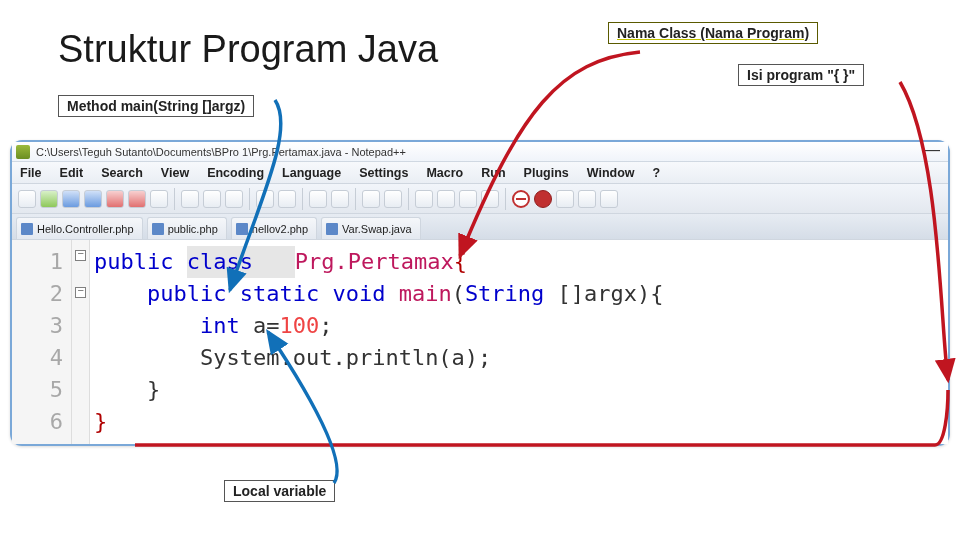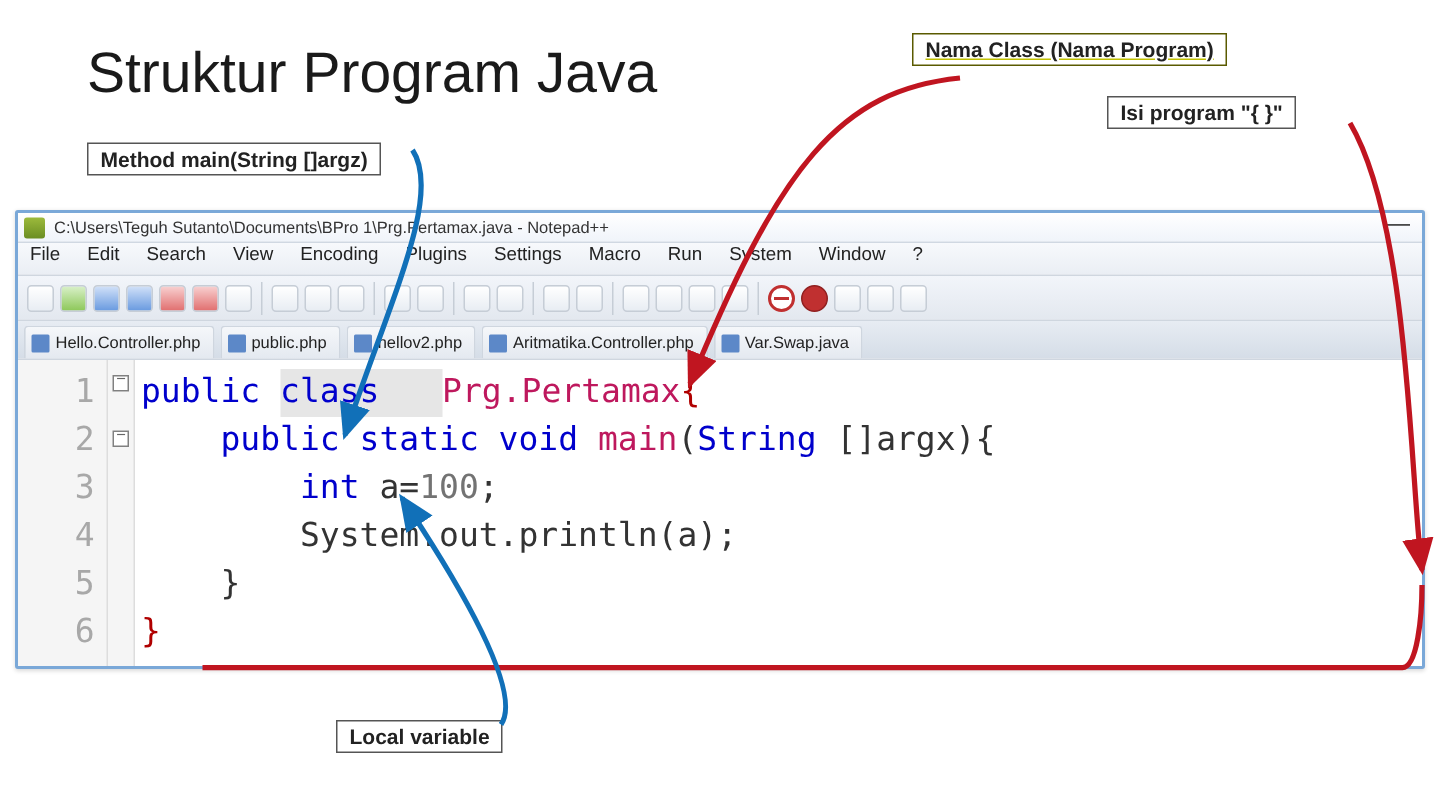--- a/index.html
+++ b/index.html
@@ -6,27 +6,27 @@
   body { width: 960px; height: 540px; background: #fff; font-family: "Segoe UI", Arial, sans-serif; position: relative; }
 
   .slide-title { position: absolute; top: 28px; left: 58px; font-size: 38px; font-weight: 400; color: #1a1a1a; }
 
   .annotation { position: absolute; border: 1.5px solid #555; background: #fff; padding: 2px 8px; font-size: 14px; font-weight: 600; color: #222; }
   .ann-method { top: 84px; left: 58px; margin-top: 11px; }
   .ann-class  { top: 22px; left: 608px; border-color: #5a5a00; text-decoration: underline; text-decoration-color: #c0c000; }
   .ann-isi    { top: 64px; left: 738px; border-color: #555; }
   .ann-local  { top: 480px; left: 224px; }
 
-  .editor { position: absolute; top: 140px; left: 10px; width: 940px; border: 2px solid #7aa8d8; border-radius: 2px; background: #fff; box-shadow: 0 1px 3px rgba(0,0,0,.15); }
+  .editor { position: absolute; top: 140px; left: 10px; width: 940px; border: 2px solid #7aa8d8; border-radius: 12px; background: #fff; box-shadow: 0 1px 3px rgba(0,0,0,.15); }
 
   .titlebar { height: 20px; background: linear-gradient(#fff,#f0f4fa); border-bottom: 1px solid #d0d8e2; display:flex; align-items:center; font-size:11px; color:#333; padding-left: 4px; }
   .tb-icon { width:14px; height:14px; background: linear-gradient(#9cba3c,#6b8e23); border-radius:2px; margin-right:6px; display:inline-block; }
   .titlebar .dash { position:absolute; right:8px; top:-1px; font-size:16px; color:#333; }
 
-  .menubar { height: 22px; background: linear-gradient(#f7f9fc,#eaeef4); border-bottom: 1px solid #cfd6df; display:flex; gap: 18px; padding: 0 8px; font-size: 12.5px; color:#222; }
+  .menubar { height: 22px; background: linear-gradient(#f7f9fc,#eaeef4); border-bottom: 1px solid #cfd6df; display:flex; align-items:center; gap: 18px; padding: 0 8px; font-size: 12.5px; color:#222;font-weight:bold; }
   .menubar span { cursor: default; }
 
   .toolbar { height: 30px; background: linear-gradient(#f2f5fa,#e3e8ef); border-bottom: 1px solid #cfd6df; display:flex; align-items:center; gap:4px; padding: 0 6px; }
   .tool { width:18px; height:18px; border:1px solid #c6cdd6; border-radius:3px; background: linear-gradient(#fff,#e8edf3); }
   .tool.sep { width:1px; height:22px; background:#c6cdd6; border:none; border-radius:0; margin: 0 2px; }
   .tool.red { background: linear-gradient(#f8d0d0,#e17070); }
   .tool.green { background: linear-gradient(#d8f0c8,#8ec85a); }
   .tool.blue { background: linear-gradient(#d0e0f8,#6a9be0); }
   .tool.stop { border-radius:50%; border:2px solid #c03030; background:#fff; position:relative; }
   .tool.stop::after{ content:""; position:absolute; width:10px; height:2px; background:#c03030; top:6px; left:2px; }
@@ -40,21 +40,21 @@
   .tab.java .tab-icon { background:#5c88c8; }
 
   .code-area { display:flex; background:#fff; }
   .gutter { width: 60px; background:#f5f5f5; border-right: 1px solid #ddd; text-align:right; color:#a8a8a8; font-family: "Consolas", monospace; font-size: 22px; padding: 6px 8px 6px 0; line-height: 32px; }
   .fold { width: 18px; background:#f5f5f5; border-right: 1px solid #ddd; padding-top: 10px; display:flex; flex-direction:column; align-items:center; gap: 26px; }
   .fold-box { width:11px; height:11px; border:1px solid #808080; background:#fff; position:relative; }
   .fold-box::before { content:"−"; position:absolute; top:-4px; left:1.5px; font-size:11px; color:#666; }
   .code { flex:1; font-family: "Consolas", monospace; font-size: 22px; line-height: 32px; padding: 6px 0 6px 4px; white-space: pre; position:relative; }
   .kw  { color:#0000cc; }
   .cls { color:#be185d; }
-  .num { color:#737373;text-align:center; }
+  .num { color:#ef4444;text-align:center; }
   .rbr { color:#b00000; }
   .pln { color:#333; }
   .cursor { background:#e6e6e6; display:inline-block; width:108px; }
 
   svg.arrows { position:absolute; top:0; left:0; width:960px; height:540px; pointer-events:none; }
 </style>
 </head>
 <body>
 
 <div class="slide-title">Struktur Program Java</div>
@@ -71,25 +71,25 @@
     <span>C:\Users\Teguh Sutanto\Documents\BPro 1\Prg.Pertamax.java - Notepad++</span>
     <span class="dash">—</span>
   </div>
 
   <div class="menubar">
     <span>File</span>
     <span>Edit</span>
     <span>Search</span>
     <span>View</span>
     <span>Encoding</span>
-    <span>Plugins</span>
+    <span>Language</span>
     <span>Settings</span>
     <span>Macro</span>
     <span>Run</span>
-    <span>System</span>
+    <span>Plugins</span>
     <span>Window</span>
     <span>?</span>
   </div>
 
   <div class="toolbar">
     <div class="tool"></div>
     <div class="tool green"></div>
     <div class="tool blue"></div>
     <div class="tool blue"></div>
     <div class="tool red"></div>
@@ -127,24 +127,20 @@
         <span>Hello.Controller.php</span>
       </div>
     <div class="tab php">
         <span class="tab-icon"></span>
         <span>public.php</span>
       </div>
     <div class="tab php">
         <span class="tab-icon"></span>
         <span>hellov2.php</span>
       </div>
-    <div class="tab php">
-        <span class="tab-icon"></span>
-        <span>Aritmatika.Controller.php</span>
-      </div>
     <div class="tab java">
         <span class="tab-icon"></span>
         <span>Var.Swap.java</span>
       </div>
   </div>
 
   <div class="code-area">
     <div class="gutter">
       <div>1</div>
       <div>2</div>

